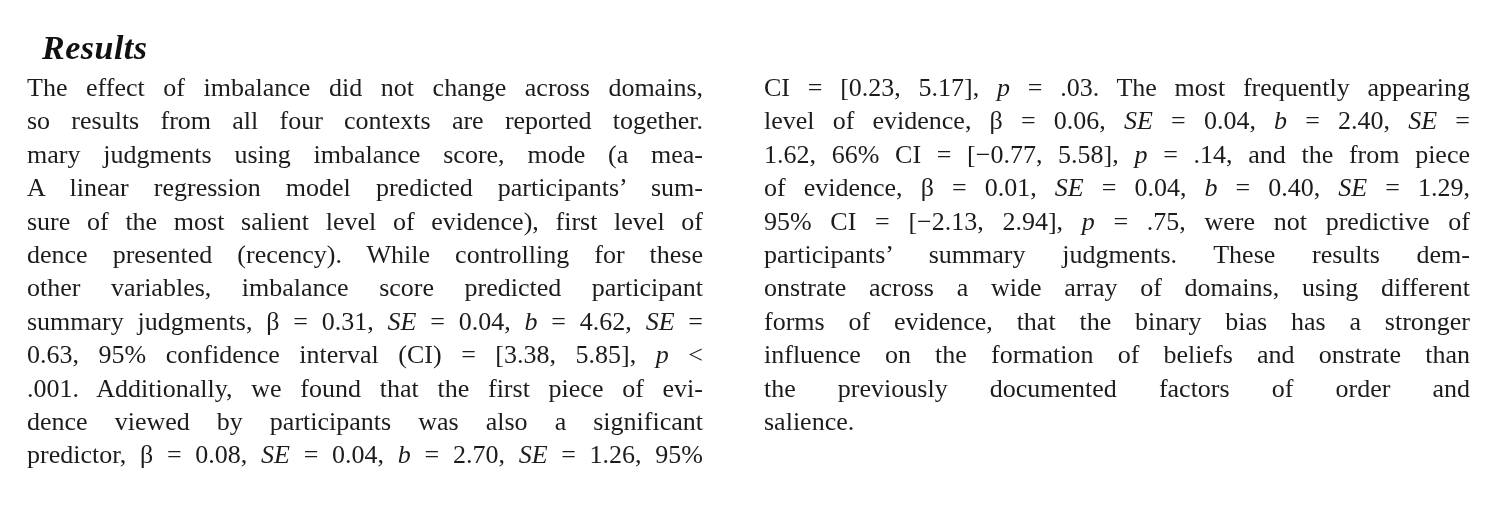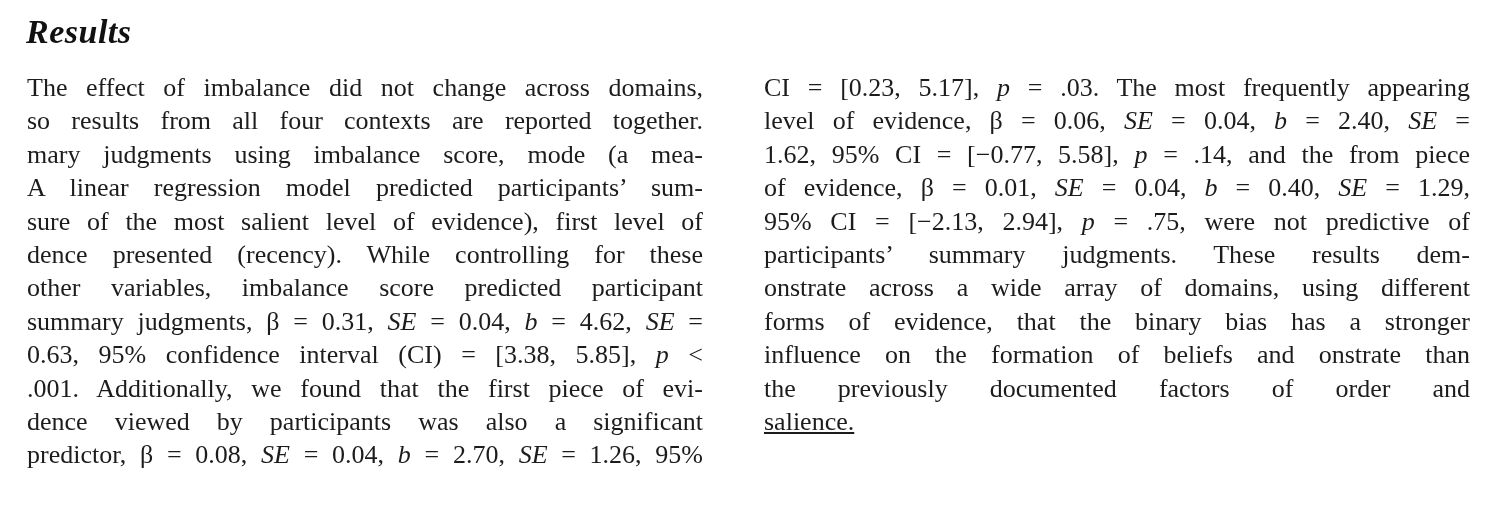--- a/index.html
+++ b/index.html
@@ -13,21 +13,21 @@
     height: 520px;
     background: #ffffff;
     overflow: hidden;
     font-family: "Liberation Serif", "DejaVu Serif", serif;
     color: #1c1c1c;
   }
   .heading {
     position: absolute;
     left: 26px;
     top: 13px;
-    margin: 0;
+    margin: 16px;
     font-size: 34px;
     line-height: 38px;
     font-weight: bold;
     font-style: italic;
     letter-spacing: 0.5px;
     color: #111111;
   }
   .col {
     position: absolute;
     top: 71px;
@@ -43,21 +43,20 @@
   .line {
     height: 33.4px;
     line-height: 33.4px;
     font-size: 26px;
     text-align: justify;
     text-align-last: justify;
     white-space: nowrap;
   }
   .col-right .line:last-child {
     text-align-last: left;
-    text-decoration: underline;
   }
   .it {
     font-style: italic;
   }
 </style>
 </head>
 <body>
 
 <div class="page">
   <h1 class="heading">Results</h1>
@@ -73,21 +72,21 @@
       <div class="line"><span>summary judgments, β = 0.31, </span><span class="it">SE</span><span> = 0.04, </span><span class="it">b</span><span> = 4.62, </span><span class="it">SE</span><span> =</span></div>
       <div class="line"><span>0.63, 95% confidence interval (CI) = [3.38, 5.85], </span><span class="it">p</span><span> &lt;</span></div>
       <div class="line"><span>.001. Additionally, we found that the first piece of evi-</span></div>
       <div class="line"><span>dence viewed by participants was also a significant</span></div>
       <div class="line"><span>predictor, β = 0.08, </span><span class="it">SE</span><span> = 0.04, </span><span class="it">b</span><span> = 2.70, </span><span class="it">SE</span><span> = 1.26, 95%</span></div>
     </div>
 
   <div class="col col-right">
       <div class="line"><span>CI = [0.23, 5.17], </span><span class="it">p</span><span> = .03. The most frequently appearing</span></div>
       <div class="line"><span>level of evidence, β = 0.06, </span><span class="it">SE</span><span> = 0.04, </span><span class="it">b</span><span> = 2.40, </span><span class="it">SE</span><span> =</span></div>
-      <div class="line"><span>1.62, 95% CI = [−0.77, 5.58], </span><span class="it">p</span><span> = .14, and the from piece</span></div>
+      <div class="line"><span>1.62, 66% CI = [−0.77, 5.58], </span><span class="it">p</span><span> = .14, and the from piece</span></div>
       <div class="line"><span>of evidence, β = 0.01, </span><span class="it">SE</span><span> = 0.04, </span><span class="it">b</span><span> = 0.40, </span><span class="it">SE</span><span> = 1.29,</span></div>
       <div class="line"><span>95% CI = [−2.13, 2.94], </span><span class="it">p</span><span> = .75, were not predictive of</span></div>
       <div class="line"><span>participants’ summary judgments. These results dem-</span></div>
       <div class="line"><span>onstrate across a wide array of domains, using different</span></div>
       <div class="line"><span>forms of evidence, that the binary bias has a stronger</span></div>
       <div class="line"><span>influence on the formation of beliefs and onstrate than</span></div>
       <div class="line"><span>the previously documented factors of order and</span></div>
       <div class="line"><span>salience.</span></div>
     </div>
 </div>

